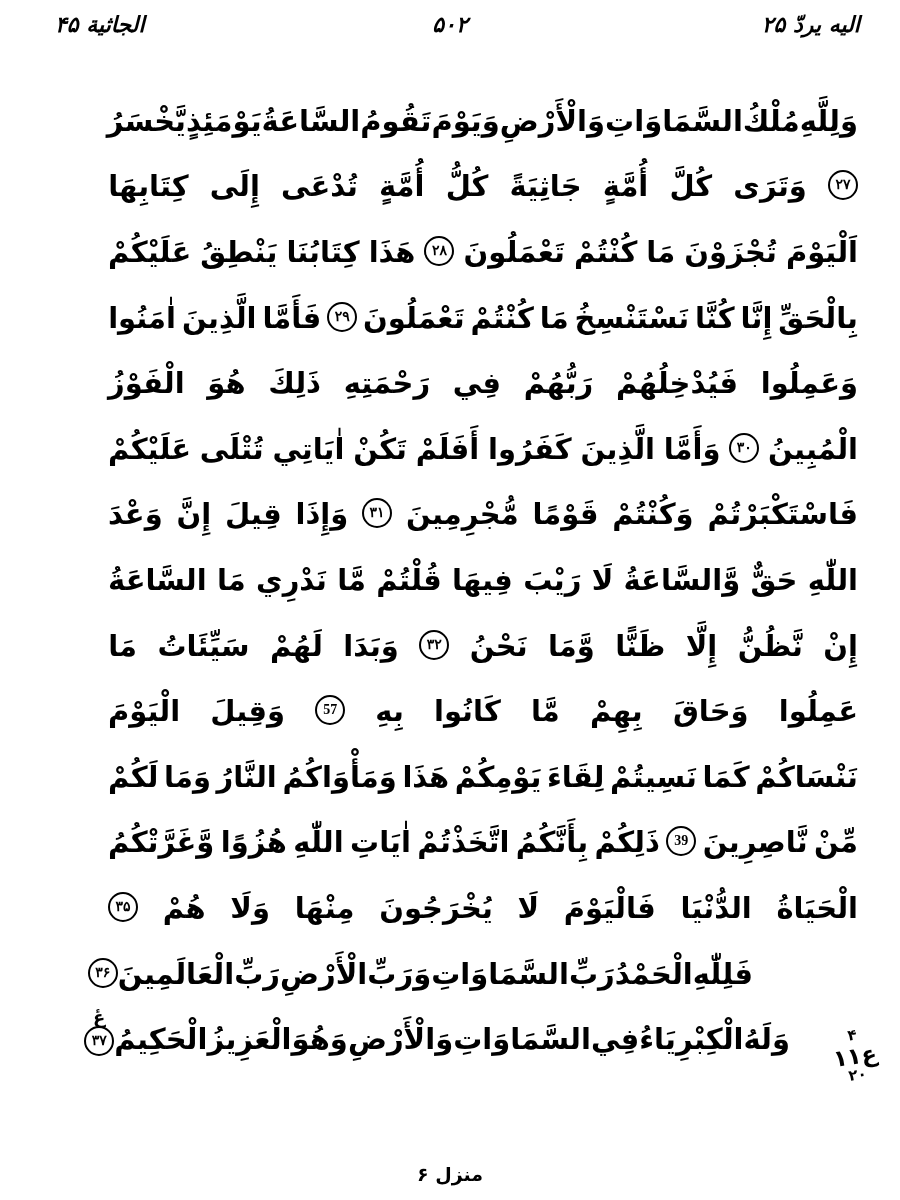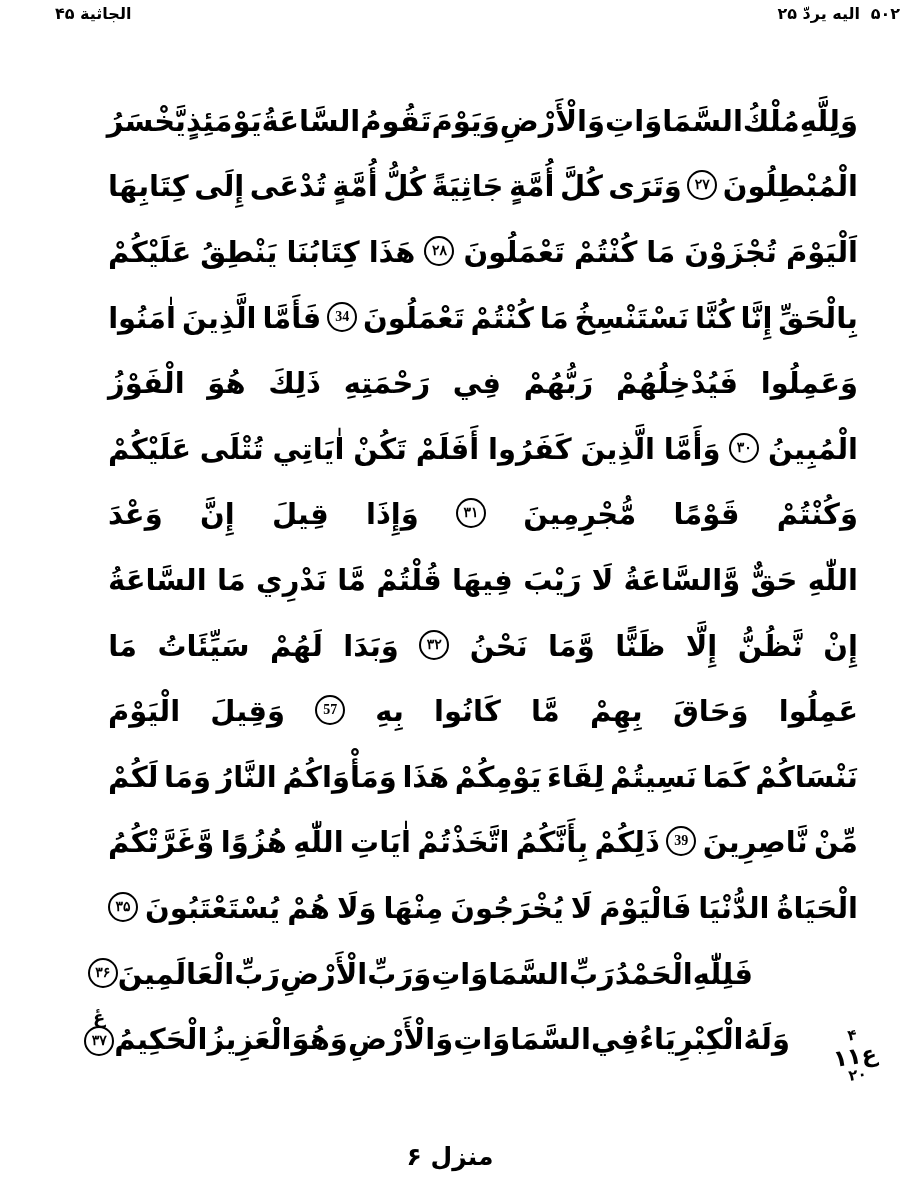--- a/index.html
+++ b/index.html
@@ -6,26 +6,26 @@
   .page {
     position:relative;
     width:900px; height:1200px;
     background:#ffffff;
     color:#000;
     font-family:"DejaVu Sans", sans-serif;
     overflow:hidden;
   }
   
   .hdr {
-    position:absolute; top:4px;
-    font-size:16px; font-weight:bold;
-    direction:rtl; white-space:nowrap;
+    position:absolute; top:12px;
+    font-size:22px; font-weight:bold;
+    direction:rtl; white-space:nowrap;font-style:italic;
   }
   .hdr-right  { right:40px; }
-  .hdr-center { left:0; right:0; }
+  .hdr-center { left:0; right:0; text-align:center; }
   .hdr-left   { left:55px; }
   
   .text-block {
     position:absolute;
     top:88px; right:42px; left:108px;
     direction:rtl;
   }
   .quran-line {
     display:flex;
     flex-direction:row;
@@ -69,23 +69,23 @@
     transform:rotate(-8deg);
     line-height:1.05;
   }
   .rm-top    { font-size:15px; }
   .rm-mid    { font-size:23px; }
   .rm-bottom { font-size:15px; }
   .rm-row { display:block; }
   
   .footer {
     position:absolute;
-    bottom:29px; left:0; right:0;
+    bottom:15px; left:0; right:0;
     text-align:center;
-    font-size:25px; font-weight:bold;
+    font-size:19px; font-weight:bold;
     direction:rtl;
   }
 </style>
 </head>
 <body>
 
 <div class="page">
 
   <div class="hdr hdr-right">اليه يردّ ۲۵</div>
 
@@ -99,21 +99,20 @@
         <span class="word">مُلْكُ</span>
         <span class="word">السَّمَاوَاتِ</span>
         <span class="word">وَالْأَرْضِ</span>
         <span class="word">وَيَوْمَ</span>
         <span class="word">تَقُومُ</span>
         <span class="word">السَّاعَةُ</span>
         <span class="word">يَوْمَئِذٍ</span>
         <span class="word">يَّخْسَرُ</span>
       </div>
       <div class="quran-line">
-        <span class="word">الْمُبْطِلُونَ</span>
         <span class="ayah-circle">۲۷</span>
         <span class="word">وَتَرَى</span>
         <span class="word">كُلَّ</span>
         <span class="word">أُمَّةٍ</span>
         <span class="word">جَاثِيَةً</span>
         <span class="word">كُلُّ</span>
         <span class="word">أُمَّةٍ</span>
         <span class="word">تُدْعَى</span>
         <span class="word">إِلَى</span>
         <span class="word">كِتَابِهَا</span>
@@ -131,21 +130,21 @@
         <span class="word">عَلَيْكُمْ</span>
       </div>
       <div class="quran-line">
         <span class="word">بِالْحَقِّ</span>
         <span class="word">إِنَّا</span>
         <span class="word">كُنَّا</span>
         <span class="word">نَسْتَنْسِخُ</span>
         <span class="word">مَا</span>
         <span class="word">كُنْتُمْ</span>
         <span class="word">تَعْمَلُونَ</span>
-        <span class="ayah-circle">34</span>
+        <span class="ayah-circle">۲۹</span>
         <span class="word">فَأَمَّا</span>
         <span class="word">الَّذِينَ</span>
         <span class="word">اٰمَنُوا</span>
       </div>
       <div class="quran-line">
         <span class="word">وَعَمِلُوا</span>
         <span class="word">فَيُدْخِلُهُمْ</span>
         <span class="word">رَبُّهُمْ</span>
         <span class="word">فِي</span>
         <span class="word">رَحْمَتِهِ</span>
@@ -159,20 +158,21 @@
         <span class="word">وَأَمَّا</span>
         <span class="word">الَّذِينَ</span>
         <span class="word">كَفَرُوا</span>
         <span class="word">أَفَلَمْ</span>
         <span class="word">تَكُنْ</span>
         <span class="word">اٰيَاتِي</span>
         <span class="word">تُتْلَى</span>
         <span class="word">عَلَيْكُمْ</span>
       </div>
       <div class="quran-line">
+        <span class="word">فَاسْتَكْبَرْتُمْ</span>
         <span class="word">وَكُنْتُمْ</span>
         <span class="word">قَوْمًا</span>
         <span class="word">مُّجْرِمِينَ</span>
         <span class="ayah-circle">۳۱</span>
         <span class="word">وَإِذَا</span>
         <span class="word">قِيلَ</span>
         <span class="word">إِنَّ</span>
         <span class="word">وَعْدَ</span>
       </div>
       <div class="quran-line">
@@ -238,21 +238,20 @@
       </div>
       <div class="quran-line">
         <span class="word">الْحَيَاةُ</span>
         <span class="word">الدُّنْيَا</span>
         <span class="word">فَالْيَوْمَ</span>
         <span class="word">لَا</span>
         <span class="word">يُخْرَجُونَ</span>
         <span class="word">مِنْهَا</span>
         <span class="word">وَلَا</span>
         <span class="word">هُمْ</span>
-        <span class="word">يُسْتَعْتَبُونَ</span>
         <span class="ayah-circle">۳۵</span>
       </div>
       <div class="quran-line short">
         <span class="word">فَلِلّٰهِ</span>
         <span class="word">الْحَمْدُ</span>
         <span class="word">رَبِّ</span>
         <span class="word">السَّمَاوَاتِ</span>
         <span class="word">وَرَبِّ</span>
         <span class="word">الْأَرْضِ</span>
         <span class="word">رَبِّ</span>

